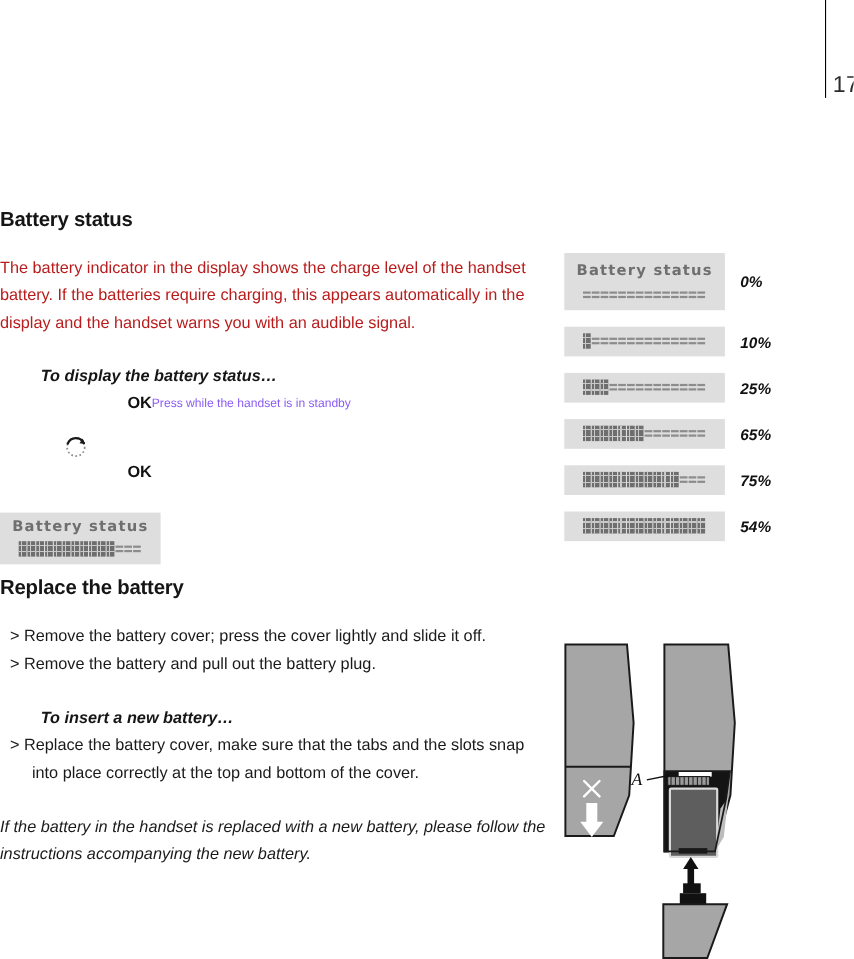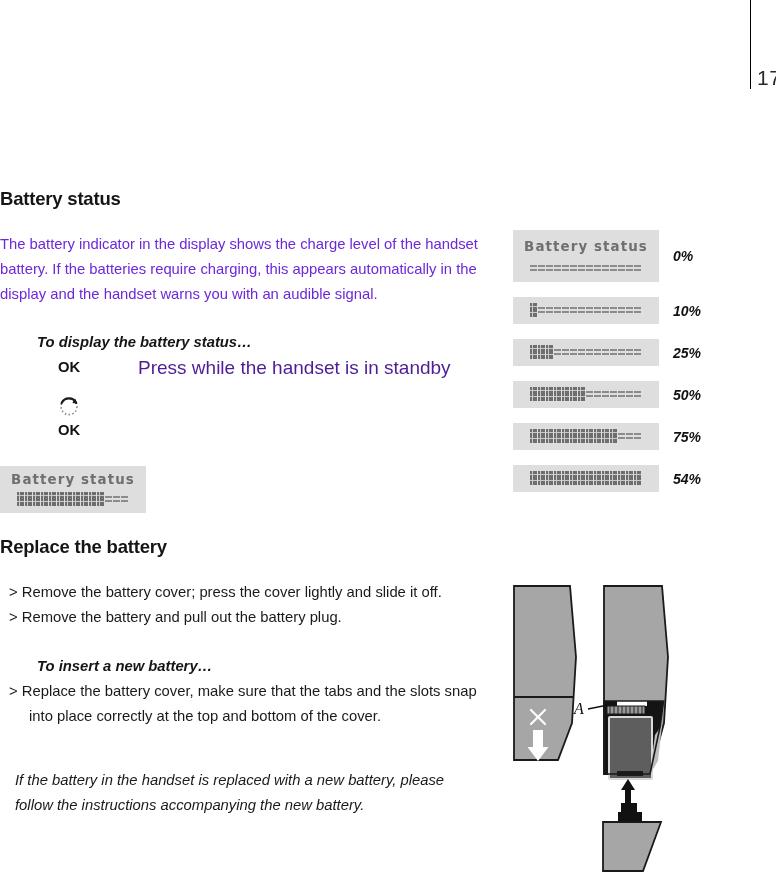--- a/index.html
+++ b/index.html
@@ -45,69 +45,69 @@
     margin: 0 0 22px 0;
     letter-spacing: -0.2px;
     color: #151515;
   }
   h1.section-title.second { margin-top: 0; }
 
   p.body-text {
     font-size: 14.8px;
     line-height: 25px;
     margin: 0;
-    color: #6d28d9;
+    color: #b91c1c;
   }
 
   .italic-head {
     font-size: 14.8px;
     font-weight: bold;
     font-style: italic;
     margin: 0;
     line-height: 25px;
     color: #151515;
     padding-left: 37px;
   }
 
   .note-italic {
     font-size: 14.8px;
     font-style: italic;
     line-height: 25px;
-    margin: 15px;
+    margin: 0;
     color: #1a1a1a;
   }
 
   .bullet-line {
     font-size: 14.8px;
     line-height: 25px;
     margin: 0;
     padding-left: 29px;
     text-indent: -20px;
     color: #1a1a1a;
   }
 
   
   .proc-row {
     display: flex;
     align-items: flex-start;
   }
   .proc-key {
     width: 138px;
     flex: 0 0 138px;
-    text-align: center;
+    text-align: right;
     font-size: 14.8px;
     line-height: 25px;
     font-weight: bold;
     color: #111;
   }
   .proc-desc {
     flex: 1 1 auto;
-    font-size: 19px;
-    line-height: 25px;
-    color: #4c1d95;
+    font-size: 11px;
+    line-height: 25px;
+    color: #8b5cf6;
   }
   .proc-desc em { font-style: italic; }
 
   
   .wheel-icon-cell {
     width: 138px;
     flex: 0 0 138px;
     display: flex;
     justify-content: center;
   }
@@ -249,21 +249,21 @@
       <span class="seg-full"></span>
       <span class="seg-full"></span>
       <span class="seg-full"></span>
       <span class="seg-full"></span>
       <span class="seg-empty"></span>
       <span class="seg-empty"></span>
       <span class="seg-empty"></span>
     </div>
 </div>
 
-<div style="position:absolute;left:0px;top:536px;width:500px;">
+<div style="position:absolute;left:0px;top:523px;width:500px;">
 
   <h1 class="section-title second">Replace the battery</h1>
 
   <p class="bullet-line">&gt; Remove the battery cover; press the cover lightly and slide it off.</p>
   <p class="bullet-line">&gt; Remove the battery and pull out the battery plug.</p>
 
   <div style="height:24px"></div>
 
   <p class="italic-head">To insert a new battery…</p>
   <p class="bullet-line">&gt; Replace the battery cover, make sure that the tabs and the slots snap into place correctly at the top and bottom of the cover.</p>
@@ -350,21 +350,21 @@
           <span class="seg-full"></span>
           <span class="seg-empty"></span>
           <span class="seg-empty"></span>
           <span class="seg-empty"></span>
           <span class="seg-empty"></span>
           <span class="seg-empty"></span>
           <span class="seg-empty"></span>
           <span class="seg-empty"></span>
         </div>
       </div>
-      <div class="level-pct">50%</div>
+      <div class="level-pct">65%</div>
     </div>
     <div class="level-row">
       <div class="level-lcd lcd">
         <div class="bar-row">
           <span class="seg-full"></span>
           <span class="seg-full"></span>
           <span class="seg-full"></span>
           <span class="seg-full"></span>
           <span class="seg-full"></span>
           <span class="seg-full"></span>

